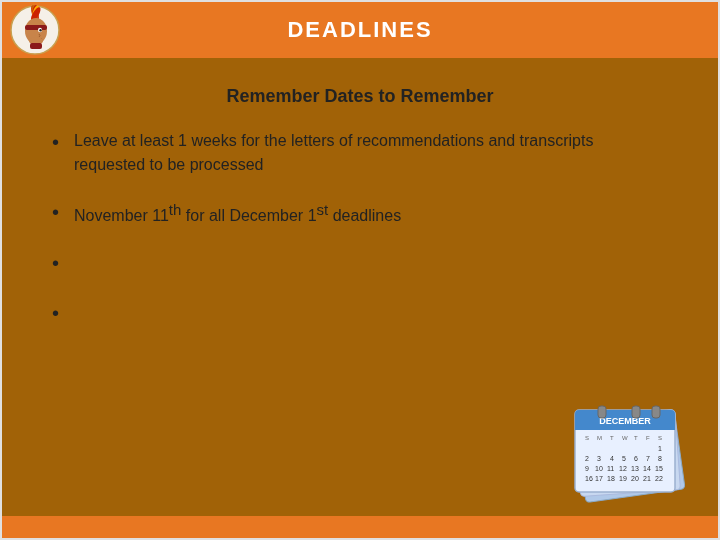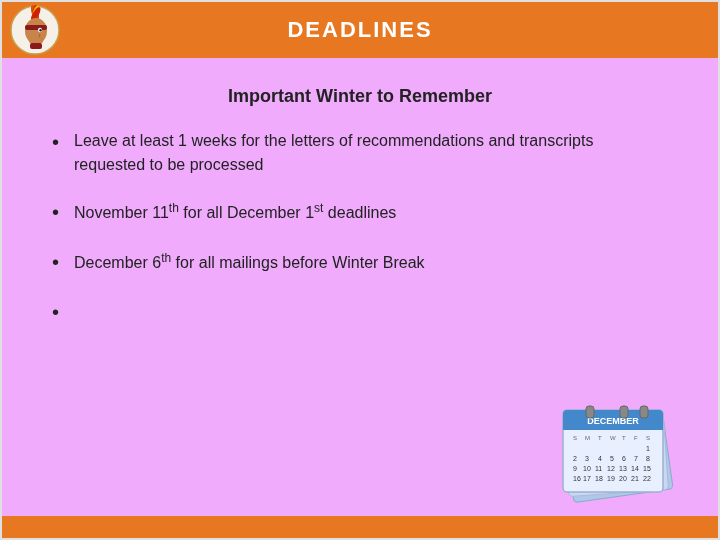--- a/index.html
+++ b/index.html
@@ -9,21 +9,21 @@
       height: 540px;
       overflow: hidden;
       font-family: Arial, sans-serif;
       background: #fff;
     }
 
     .slide {
       width: 720px;
       height: 540px;
       position: relative;
-      background: #f0abfc;
+      background: #a16207;
       border: 2px solid #e0e0e0;
     }
 
     
     .header-bar {
       width: 100%;
       height: 56px;
       background: #E87722;
       display: flex;
       align-items: center;
@@ -79,42 +79,42 @@
       font-size: 20px;
       margin-top: -2px;
       color: #222;
     }
 
     .bullet-text {
       flex: 1;
     }
 
     sup {
-      font-size: 12px;
+      font-size: 15px;
       vertical-align: super;
     }
 
     .cannot {
       font-weight: bold;
     }
 
     
     .footer-bar {
       position: absolute;
       bottom: 0;
       left: 0;
       width: 100%;
       height: 22px;
       background: #E87722;
     }
 
     
     .calendar-deco {
       position: absolute;
-      right: 30px;
+      right: 18px;
       bottom: 30px;
       width: 130px;
       height: 110px;
       text-align: center;
     }
 
     
     .logo-svg {
       width: 50px;
       height: 50px;
@@ -152,43 +152,40 @@
         <ellipse cx="26" cy="36" rx="7" ry="4" fill="#c8844a"></ellipse>
 
         <rect x="20" y="38" width="12" height="6" rx="2" fill="#8b1a1a"></rect>
       </svg>
     </div>
 
     <h1 class="header-title">DEADLINES</h1>
   </div>
 
   <div class="content">
-    <div class="subtitle">Important Winter to Remember</div>
+    <div class="subtitle">Remember Dates to Remember</div>
 
     <ul class="bullet-list">
 
       <li>
         <span class="bullet-dot">•</span>
         <span class="bullet-text">
           Leave at least 1 weeks for the letters of recommendations and transcripts requested to be processed
         </span>
       </li>
 
       <li>
         <span class="bullet-dot">•</span>
         <span class="bullet-text">
           November 11<sup>th</sup> for all December 1<sup>st</sup> deadlines
         </span>
       </li>
 
       <li>
         <span class="bullet-dot">•</span>
-        <span class="bullet-text">
-          December 6<sup>th</sup> for all mailings before Winter Break
-        </span>
       </li>
 
       <li>
         <span class="bullet-dot">•</span>
       </li>
 
     </ul>
   </div>
 
   <div class="calendar-deco">

